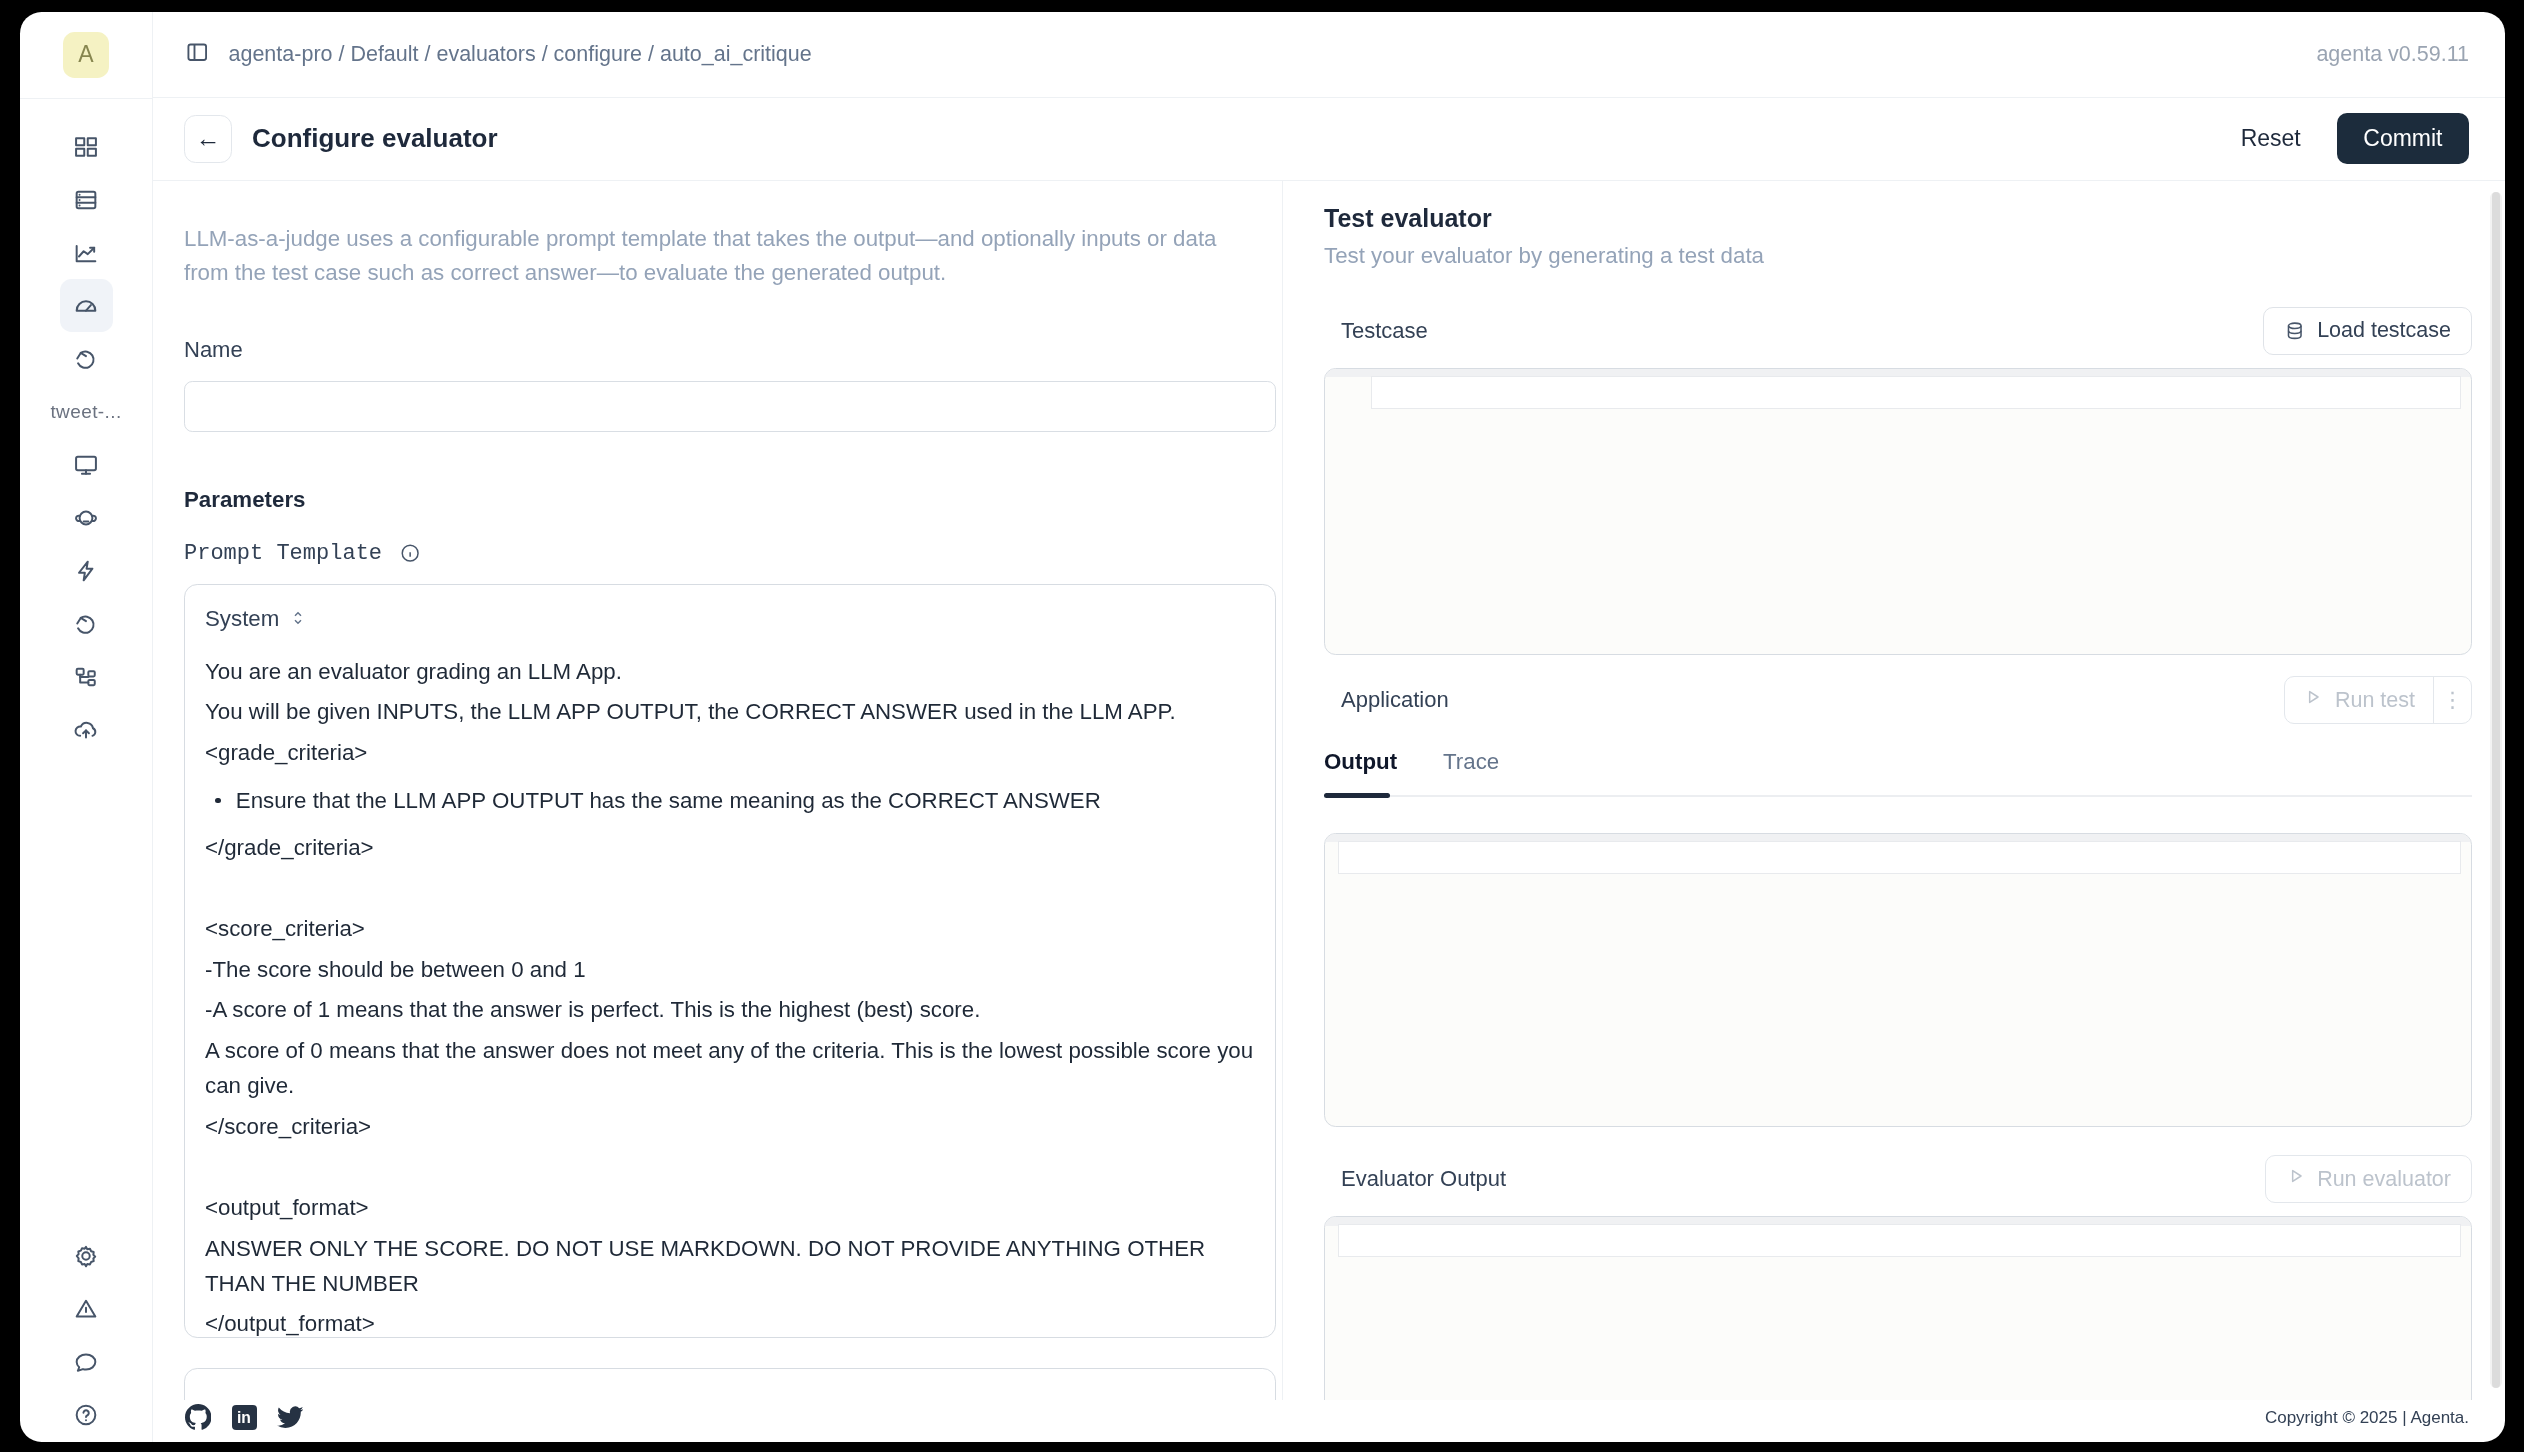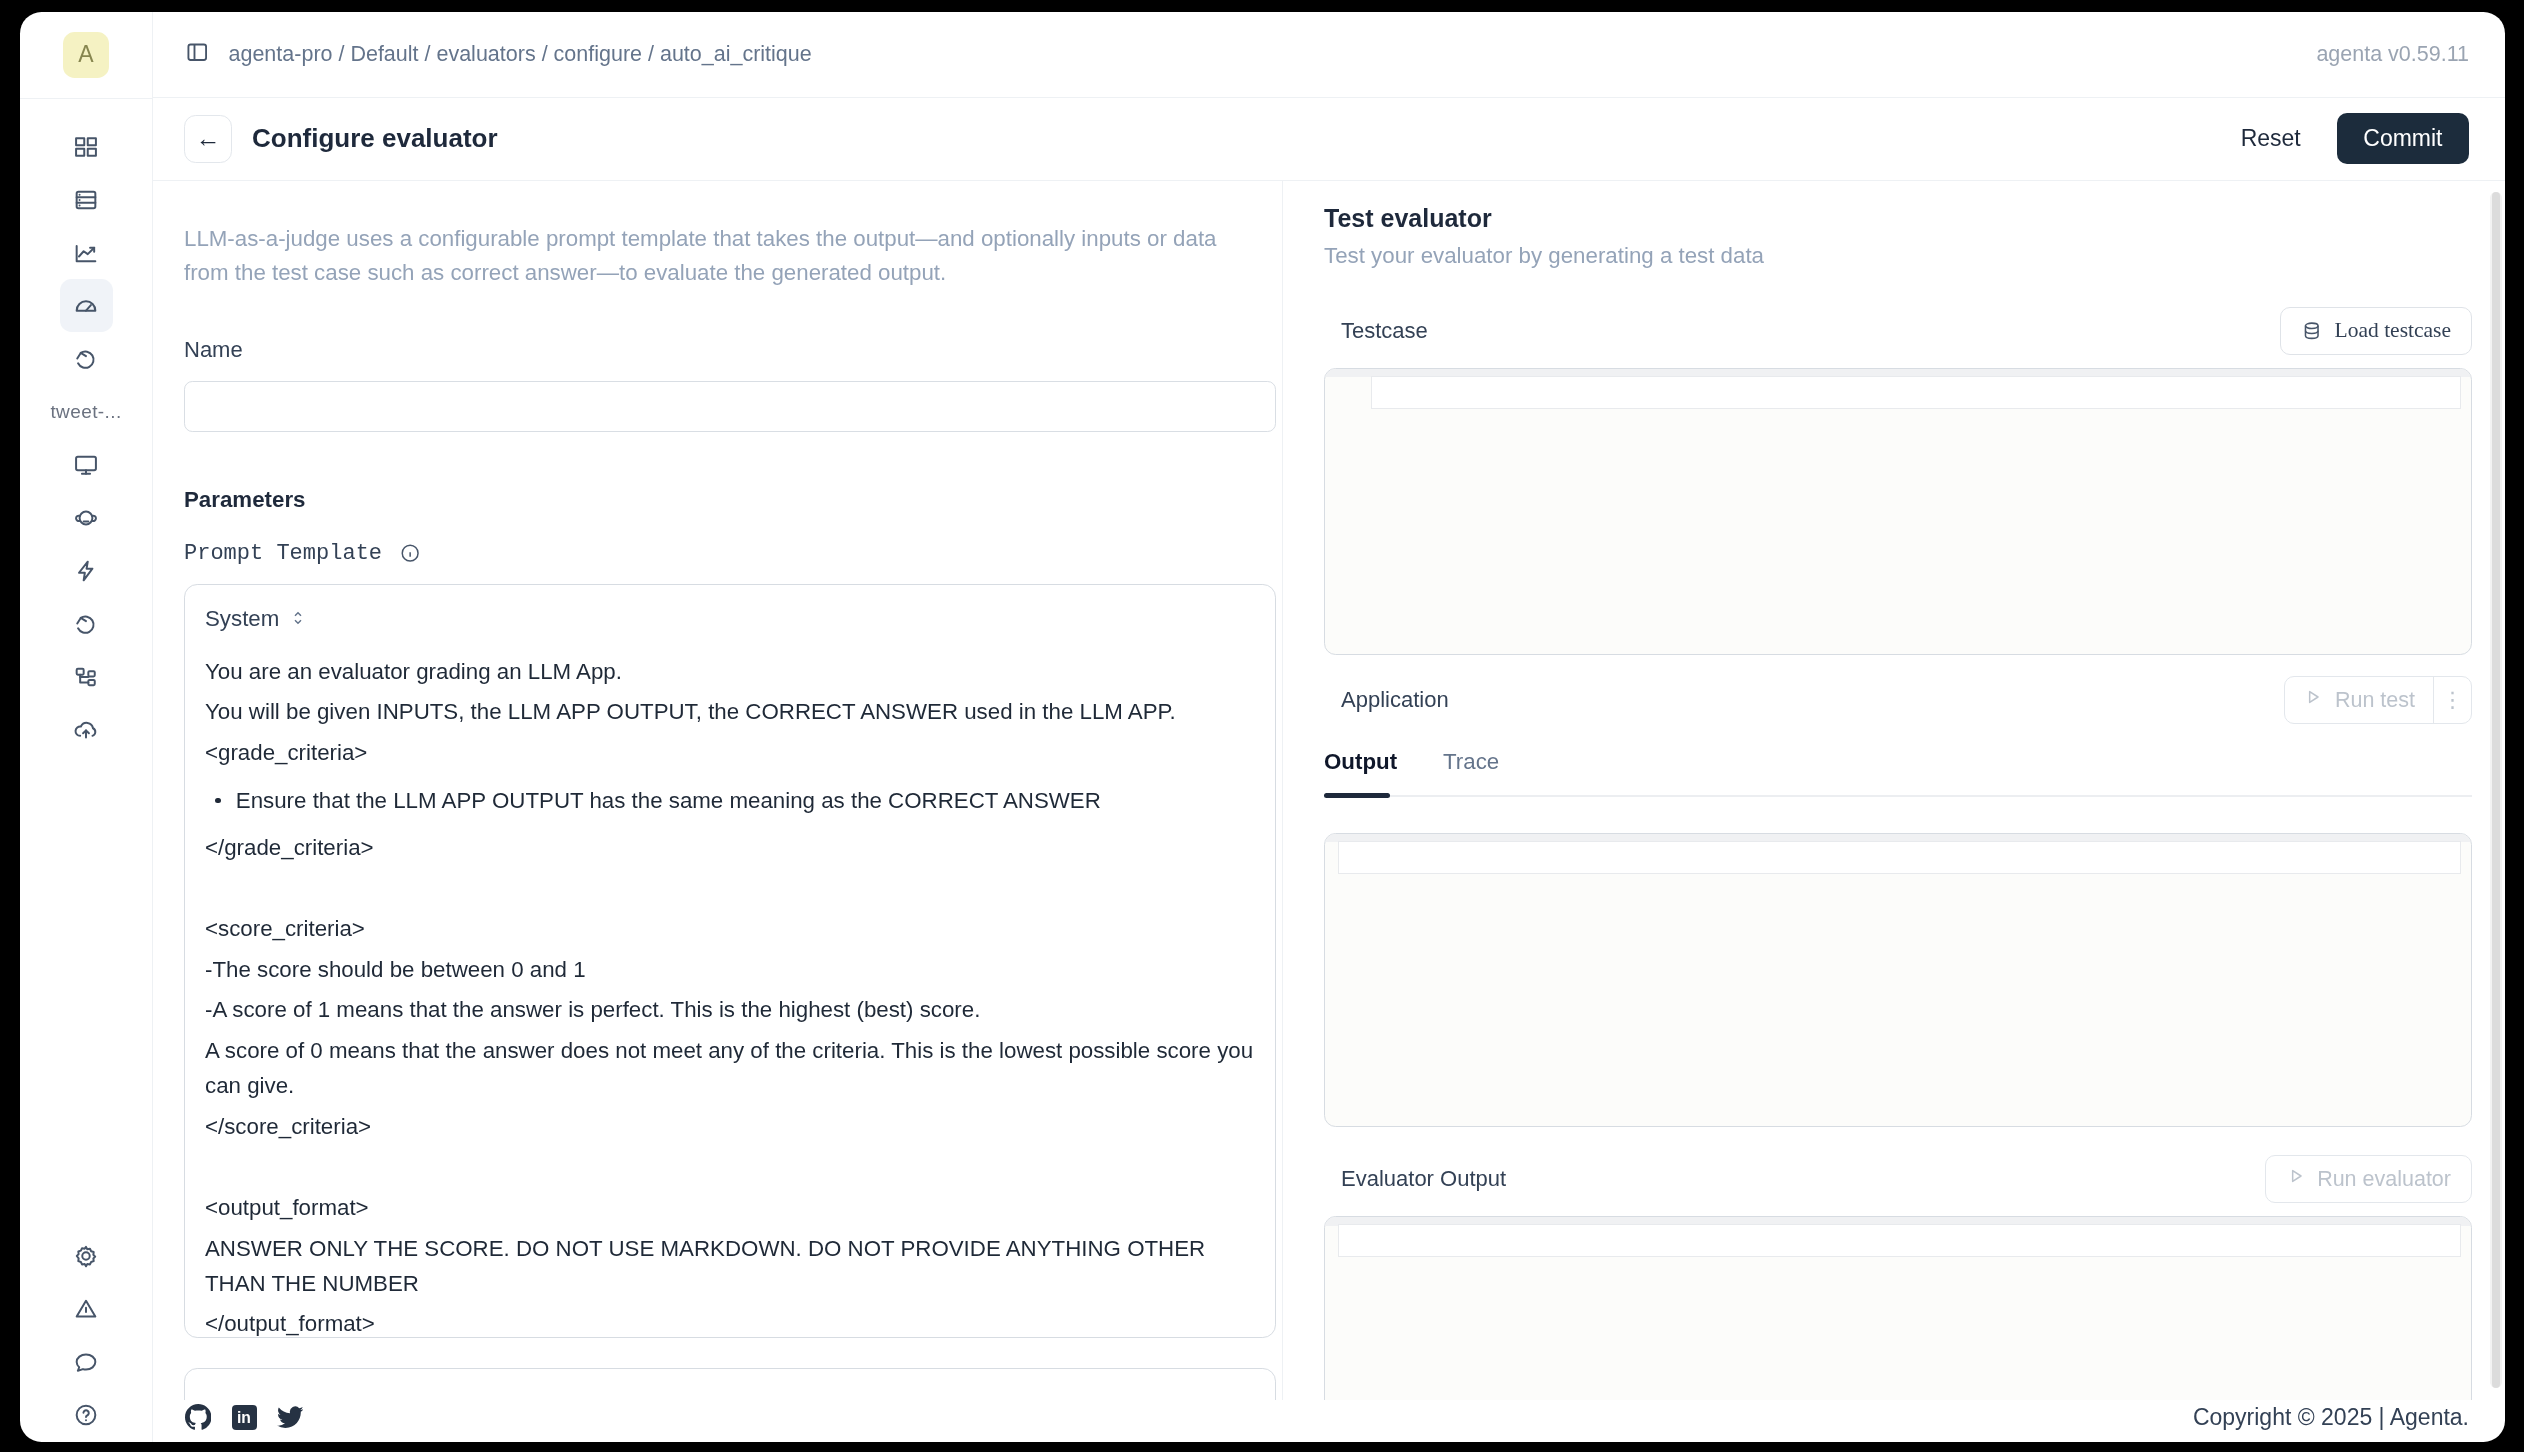--- a/index.html
+++ b/index.html
@@ -54,21 +54,21 @@
   .prompt-lines .pl { margin-bottom:5.8px; }
   .prompt-lines .gap { height:40px; }
   .prompt-lines .bullet { display:flex; margin:12.4px 0 12.4px 10px; }
   .prompt-lines .bullet .dot { width:5.8px; height:5.8px; border-radius:50%; background:#1f2937; margin:15px 15px 0 0; flex:0 0 5.8px; }
 
   .next-box { margin-top:30px; width:1092px; height:74px; border:0.8px solid #d7dce2; border-radius:13.2px; background:#fff; }
 
   
   .row-between { display:flex; align-items:center; justify-content:space-between;margin-left:17px; }
   .testcase-row { margin-top:33px; }
-  .ghost-btn { display:flex; align-items:center; gap:12px; background:#fff; border:0.8px solid #dfe3e8; border-radius:10px; height:48px; padding:0 20px; font-size:21.5px; color:#334155; cursor:pointer; font-family:Liberation Serif, serif; }
+  .ghost-btn { display:flex; align-items:center; gap:12px; background:#fff; border:0.8px solid #dfe3e8; border-radius:10px; height:48px; padding:0 20px; font-size:21.5px; color:#334155; cursor:pointer; font-family:Liberation Sans, sans-serif; }
   .ghost-btn svg { width:21.5px; height:21.5px; stroke:#475569; fill:none; stroke-width:1.7; }
 
   .editor-box { margin-top:13.2px; border:0.8px solid #d7dce2; border-radius:11.6px; background:#fcfcfa; position:relative; overflow:hidden; }
   .editor-box .band { position:absolute; top:0; left:0; right:0; height:8.3px; background:#f0f1f3; }
   .editor-box .first-line { position:absolute; top:6.6px; right:10px; height:33px; background:#fff; border:0.8px solid #e8eaed; }
   .inset-lg .first-line { left:46px; }
   .inset-sm .first-line { left:13.2px; }
   .tc-box { height:287px; }
   .out-box { height:294px; margin-top:36px; }
   .eval-box { height:347px; }
@@ -87,21 +87,21 @@
   .tabs-rule .active-bar { position:absolute; left:0; top:-2.5px; width:66px; height:5px; border-radius:2.5px; background:#1e293b; }
 
   .evalout-row { margin-top:28px; }
 
   
   .footer { height:41px; display:flex; align-items:center; padding:0 36px 5px 31px; }
   .social { display:flex; align-items:center; gap:18px; }
   .social .icon { width:28px; height:28px; display:flex; align-items:center; justify-content:center; cursor:pointer; }
   .social svg { width:26.5px; height:26.5px; fill:#263243; }
   .linkedin-badge { width:25px; height:25px; background:#263243; border-radius:4.1px; color:#fff; font-size:15.7px; font-weight:700; display:flex; align-items:center; justify-content:center; }
-  .copyright { margin-left:auto; color:#334155; font-size:23px; }
+  .copyright { margin-left:auto; color:#334155; font-size:17px; }
 
   .scrollbar-track { position:absolute; right:3.3px; top:11.6px; bottom:11.6px; width:11.6px; border-radius:5.8px; background:#f3f3f3; }
   .scrollbar-thumb { position:absolute; left:1.7px; top:0; width:8.3px; height:100%; border-radius:4.1px; background:#dcdcdc; }
 </style>
 </head>
 <body>
 
 <div class="window">
 
   <nav class="sidebar">

